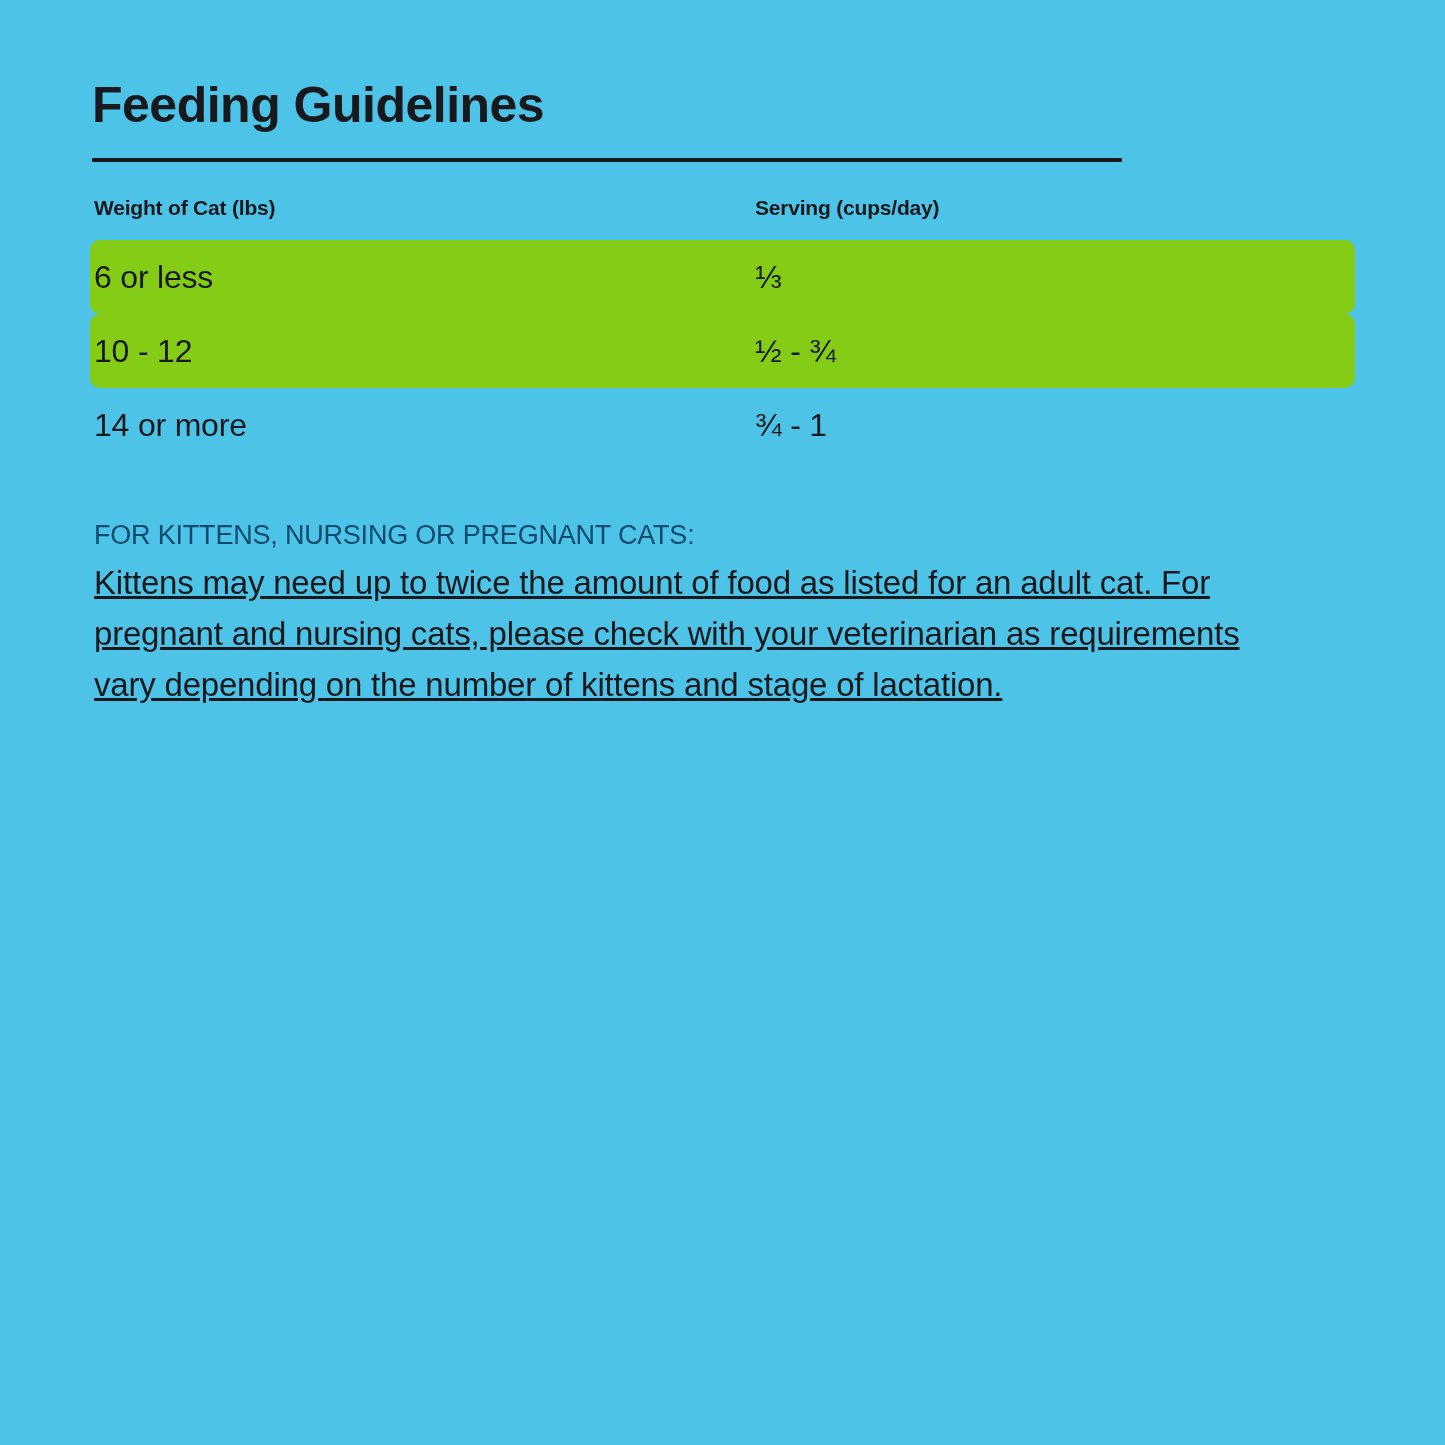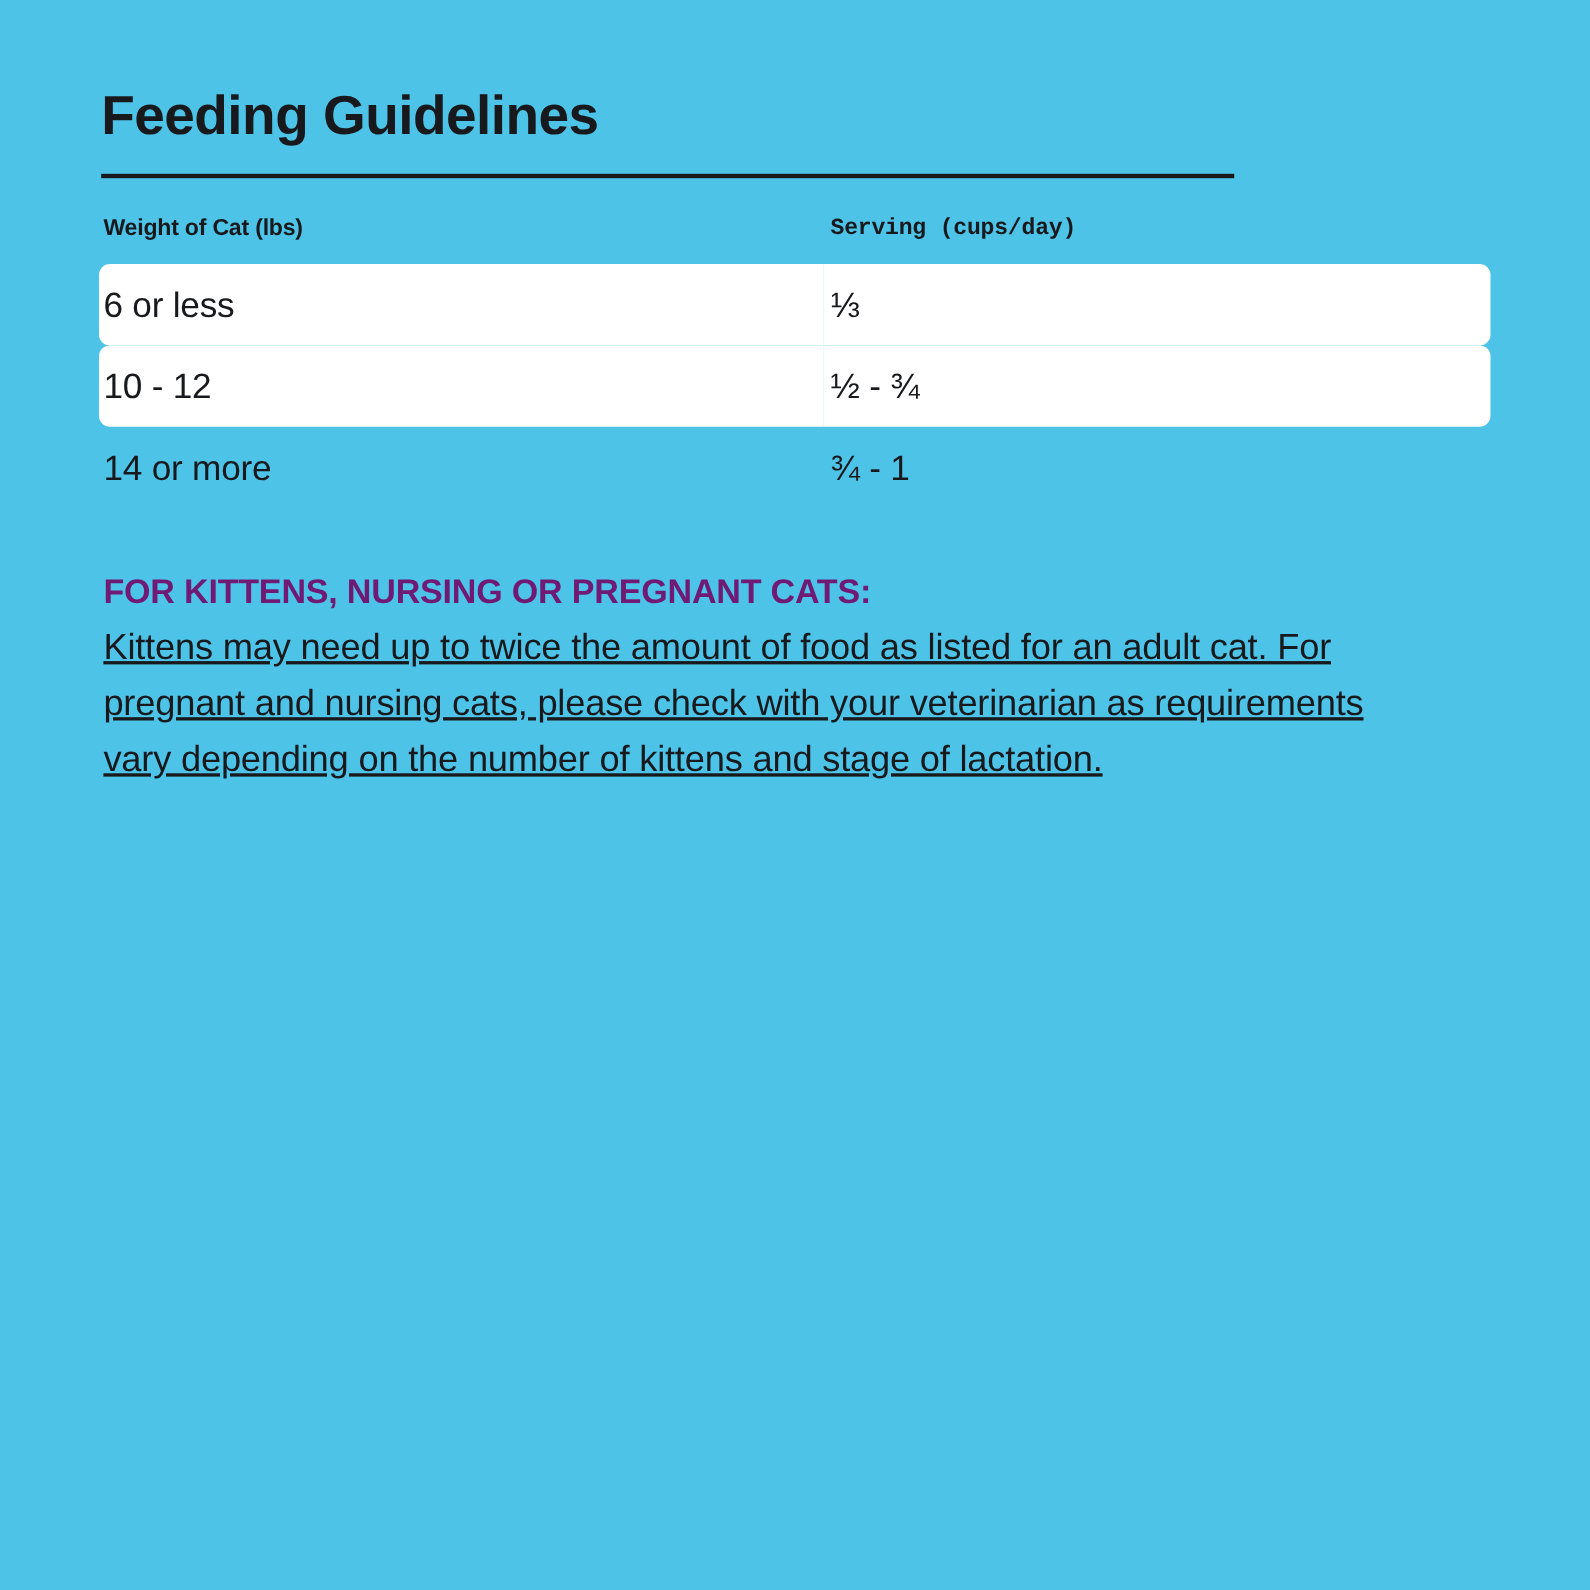--- a/index.html
+++ b/index.html
@@ -44,52 +44,52 @@
   }
   table.guidelines th {
     text-align: left;
     font-size: 21px;
     font-weight: bold;
     color: #17191c;
     padding: 14px 0 20px 0;
     letter-spacing: -0.2px;
   }
   table.guidelines th.col-weight { width: 655px; padding-left: 4px; }
-  table.guidelines th.col-serving { padding-left: 6px; font-family: Liberation Mono, monospace; }
+  table.guidelines th.col-serving { padding-left: 6px; }
   table.guidelines td {
     font-size: 32px;
     font-weight: normal;
     color: #17191c;
     height: 72px;
     vertical-align: middle;
     letter-spacing: -0.2px;
   }
   table.guidelines td.weight { padding-left: 4px; }
   table.guidelines td.serving { padding-left: 6px; }
   tr.zebra td {
-    background: #ffffff;
+    background: #84cc16;
   }
   tr.zebra td.weight {
     border-top-left-radius: 10px;
     border-bottom-left-radius: 10px;
   }
   tr.zebra td.serving {
     border-top-right-radius: 10px;
     border-bottom-right-radius: 10px;
   }
   .notes {
     margin-top: 58px;
     margin-left: 4px;
     width: 1180px;
   }
   .notes-heading {
-    font-size: 31px;
-    font-weight: bold;
+    font-size: 27px;
+    font-weight: normal;
     letter-spacing: -0.2px;
-    color: #701a75;
+    color: #0c4a6e;
     margin: 0 0 6px 0;
   }
   .notes-body {
     font-size: 33px;
     line-height: 1.55;
     color: #17191c;
     margin: 0;
     letter-spacing: -0.2px;
     text-decoration: underline;
   }

